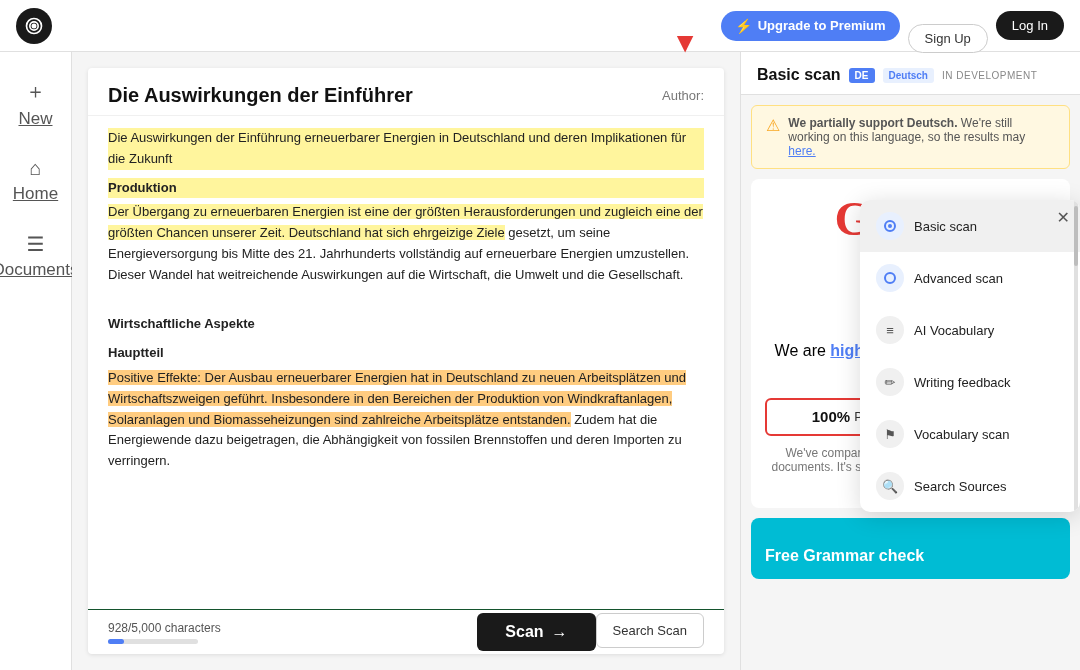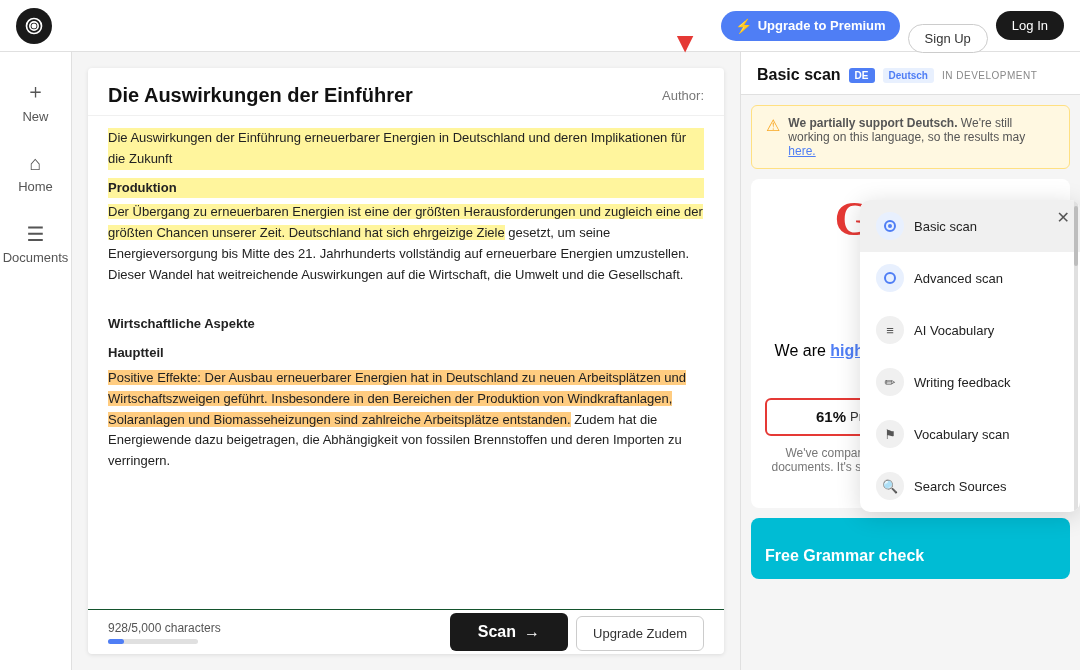--- a/index.html
+++ b/index.html
@@ -97,21 +97,21 @@
       display: flex;
       flex-direction: column;
       align-items: center;
       gap: 4px;
       padding: 10px 8px;
       border-radius: 8px;
       cursor: pointer;
       width: 60px;
     }
     .sidebar-icon { font-size: 20px; color: #555; }
-    .sidebar-label { font-size: 13px; color: #555; font-weight: 500; }
+    .sidebar-label { font-size: 17px; color: #555; font-weight: 500; text-decoration: underline; }
 
     
     .doc-area {
       flex: 1;
       background: #f5f5f5;
       display: flex;
       flex-direction: column;
       overflow: hidden;
       padding: 16px;
     }
@@ -441,26 +441,26 @@
         <p class="section-title">Hauptteil</p>
         <p><span class="highlight-orange">Positive Effekte: Der Ausbau erneuerbarer Energien hat in Deutschland zu neuen Arbeitsplätzen und Wirtschaftszweigen geführt. Insbesondere in den Bereichen der Produktion von Windkraftanlagen, Solaranlagen und Biomasseheizungen sind zahlreiche Arbeitsplätze entstanden.</span> Zudem hat die Energiewende dazu beigetragen, die Abhängigkeit von fossilen Brennstoffen und deren Importen zu verringern.</p>
       </div>
       <div class="doc-footer">
         <div>
           <div class="char-count">928/5,000 characters</div>
           <div class="progress-bar-wrap">
             <div class="progress-bar-fill"></div>
           </div>
         </div>
-        <div style="display:flex; gap:8px; align-items:flex-end;">
+        <div style="display:flex; align-items:flex-start;">
           <button class="btn-scan">
             <span>Scan</span>
             <span>→</span>
           </button>
-          <button class="btn-upgrade-scan">Upgrade Zudem</button>
+          <button class="btn-upgrade-scan">Search Scan</button>
         </div>
       </div>
     </div>
   </div>
 
   <div class="right-panel" style="position:relative;">
     <div class="panel-header">
       <div>
         <div class="panel-title-row">
           <div class="panel-title">Basic scan</div>
@@ -487,21 +487,21 @@
           <span>AI</span>
         </div>
       </div>
       <p>
         <span>We are</span>
         <a style="color:#4f7ef5;font-weight:700;text-decoration:underline;">highly confident</a>
         <span>this text was</span>
       </p>
       <div class="badge-ai-generated">ai generated</div>
       <div class="prob-box">
-        <span class="prob-bold">61%</span>
+        <span class="prob-bold">100%</span>
         <span>Probability AI generated</span>
         <span class="info-icon">ⓘ</span>
       </div>
       <div class="gemini-note">We've compared this text to other AI-generated documents. It's similar to the data we've compared it to.</div>
     </div>
 
     <div class="grammar-card">
       <div class="grammar-title">Free Grammar check</div>
     </div>
 

